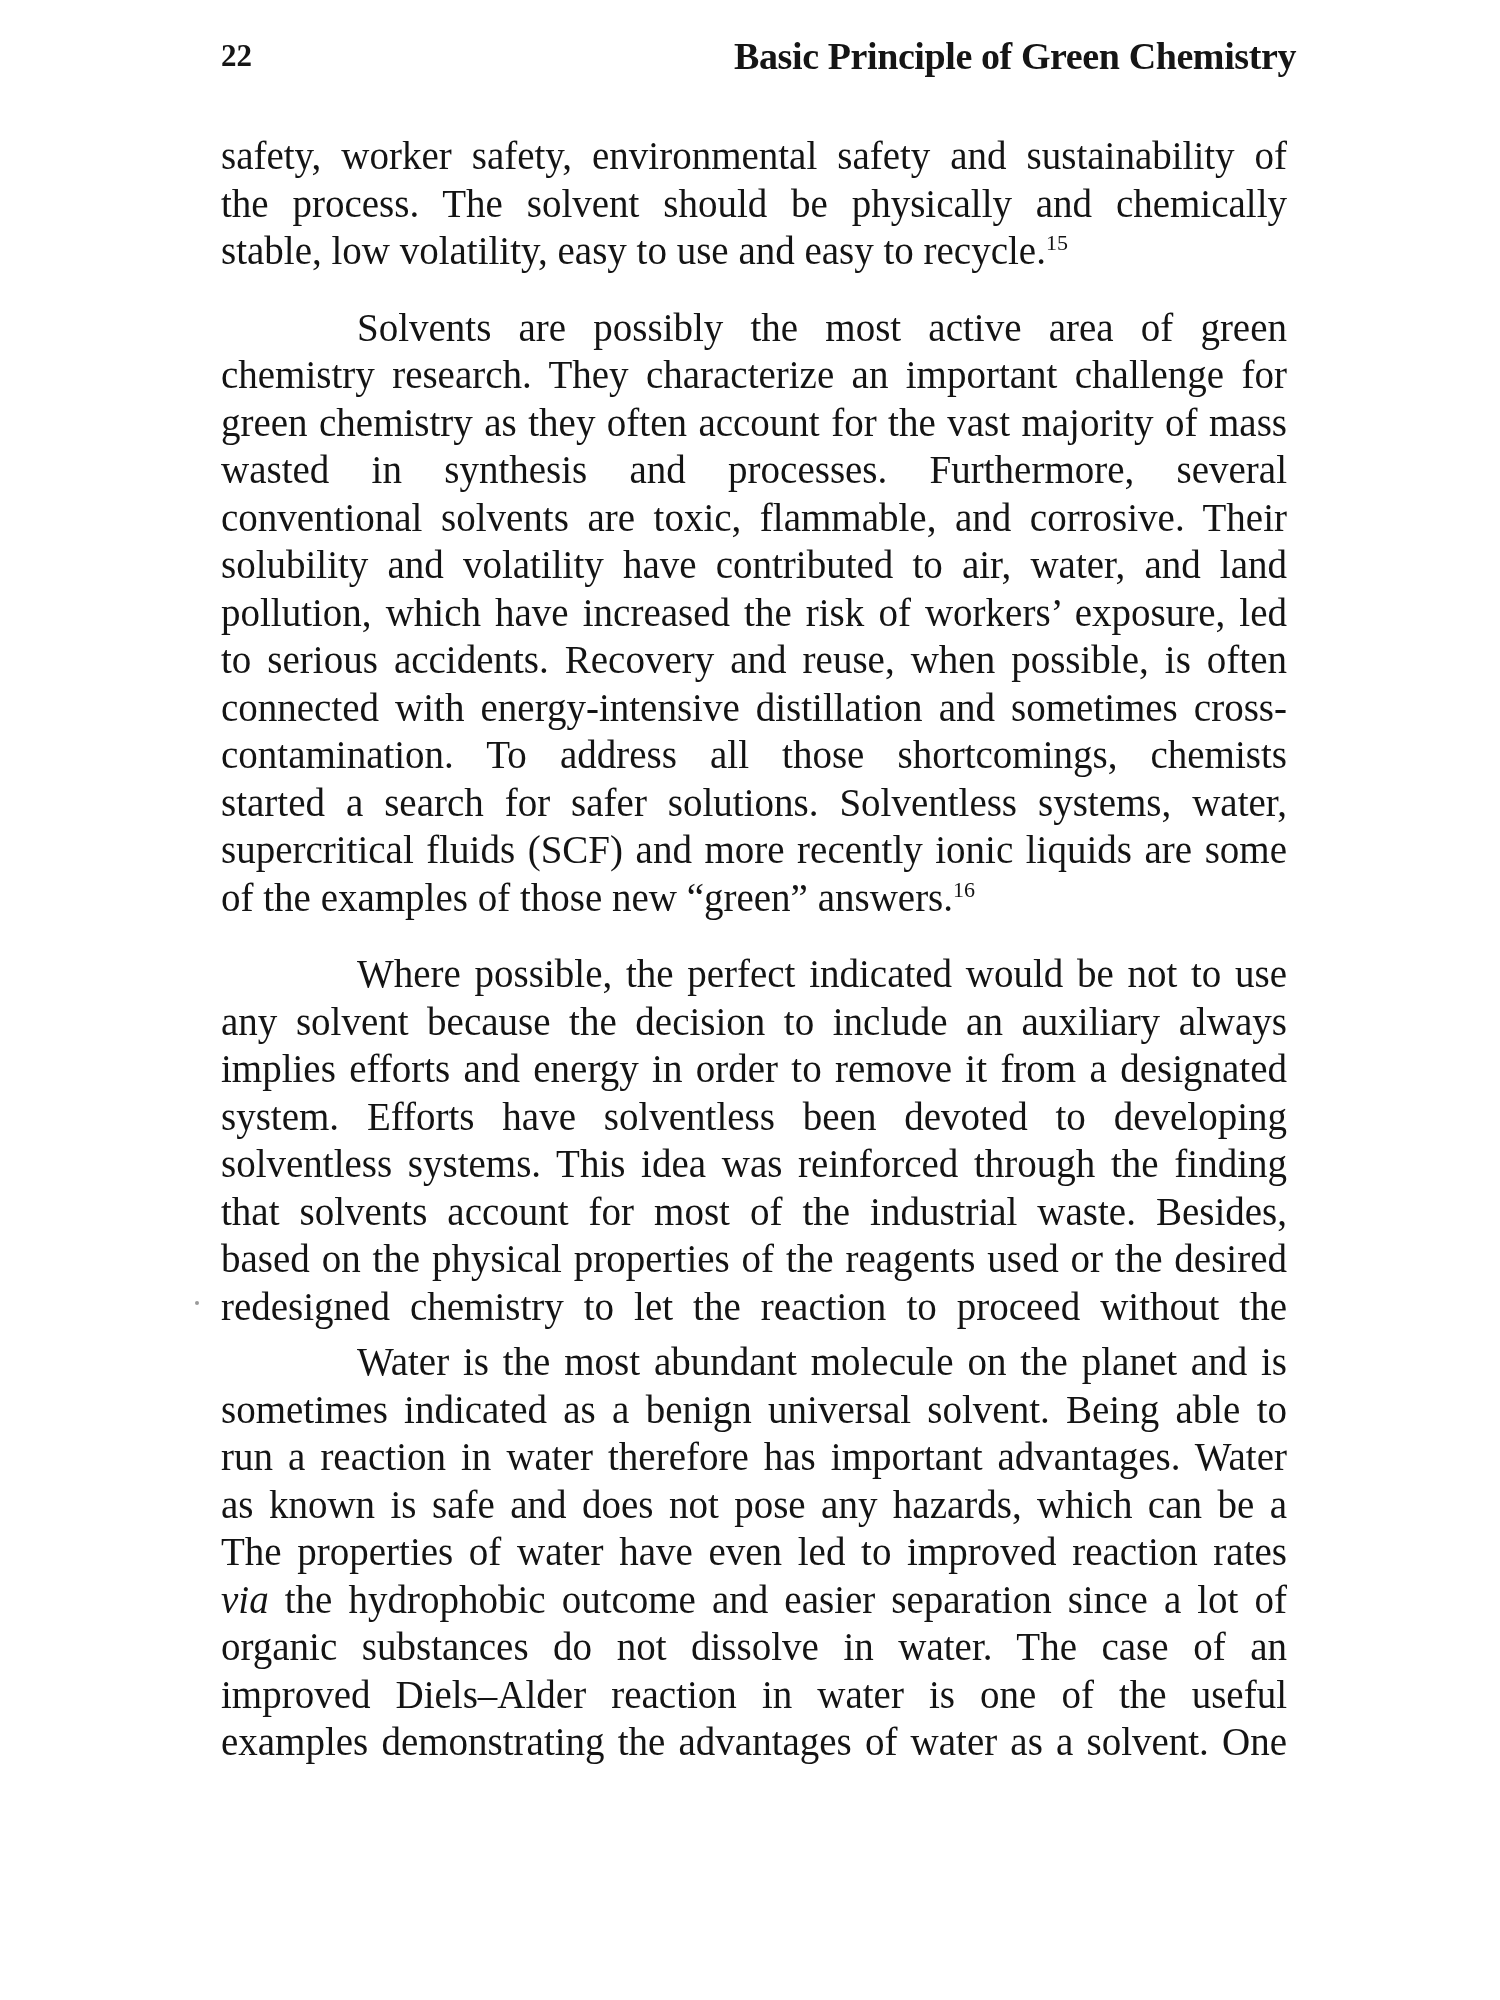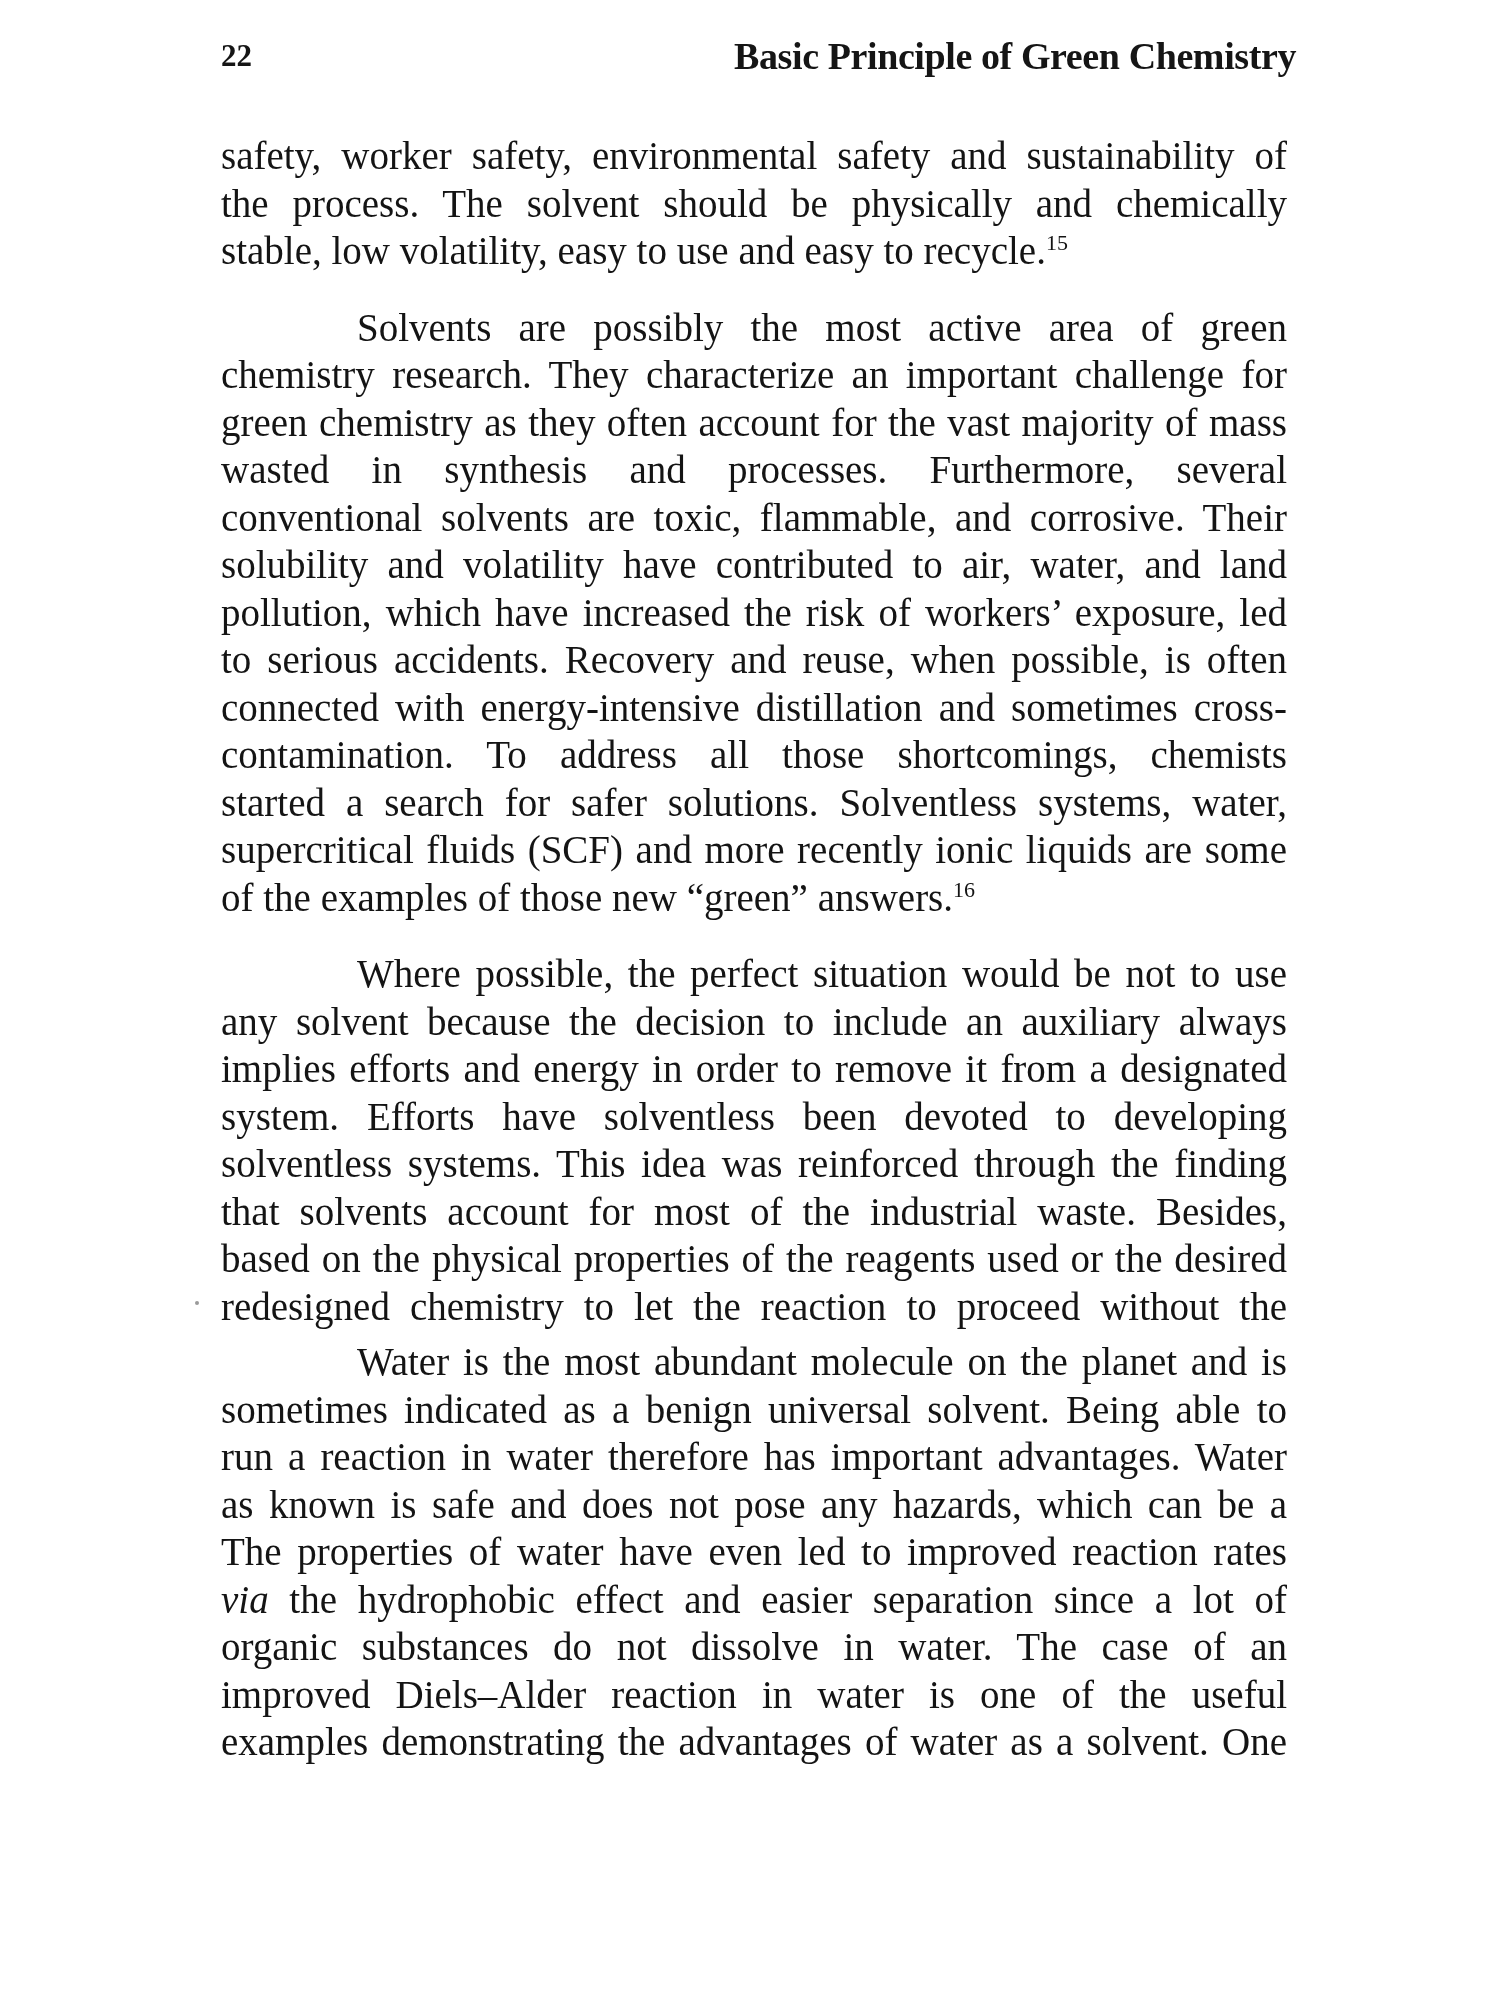--- a/index.html
+++ b/index.html
@@ -58,36 +58,36 @@
     <span class="line"><span>pollution, which have increased the risk of workers’ exposure, led</span></span>
     <span class="line"><span>to serious accidents. Recovery and reuse, when possible, is often</span></span>
     <span class="line"><span>connected with energy-intensive distillation and sometimes cross-</span></span>
     <span class="line"><span>contamination. To address all those shortcomings, chemists</span></span>
     <span class="line"><span>started a search for safer solutions. Solventless systems, water,</span></span>
     <span class="line"><span>supercritical fluids (SCF) and more recently ionic liquids are some</span></span>
     <span class="line last"><span>of the examples of those new “green” answers.</span><sup class="fn">16</sup></span>
   </div>
 
   <div class="para gap">
-    <span class="line indent"><span>Where possible, the perfect situation would be not to use</span></span>
+    <span class="line indent"><span>Where possible, the perfect indicated would be not to use</span></span>
     <span class="line"><span>any solvent because the decision to include an auxiliary always</span></span>
     <span class="line"><span>implies efforts and energy in order to remove it from a designated</span></span>
     <span class="line"><span>system. Efforts have solventless been devoted to developing</span></span>
     <span class="line"><span>solventless systems. This idea was reinforced through the finding</span></span>
     <span class="line"><span>that solvents account for most of the industrial waste. Besides,</span></span>
     <span class="line"><span>based on the physical properties of the reagents used or the desired</span></span>
     <span class="line"><span>redesigned chemistry to let the reaction to proceed without the</span></span>
   </div>
 
   <div class="para">
     <span class="line indent"><span>Water is the most abundant molecule on the planet and is</span></span>
     <span class="line"><span>sometimes indicated as a benign universal solvent. Being able to</span></span>
     <span class="line"><span>run a reaction in water therefore has important advantages. Water</span></span>
     <span class="line"><span>as known is safe and does not pose any hazards, which can be a</span></span>
     <span class="line"><span>The properties of water have even led to improved reaction rates</span></span>
-    <span class="line"><i class="em">via</i><span> the hydrophobic effect and easier separation since a lot of</span></span>
+    <span class="line"><i class="em">via</i><span> the hydrophobic outcome and easier separation since a lot of</span></span>
     <span class="line"><span>organic substances do not dissolve in water. The case of an</span></span>
     <span class="line"><span>improved Diels–Alder reaction in water is one of the useful</span></span>
     <span class="line"><span>examples demonstrating the advantages of water as a solvent. One</span></span>
   </div>
 </div>
 
 <div class="speck" style="left:195px; top:1301px;"></div>
 
 </body></html>

